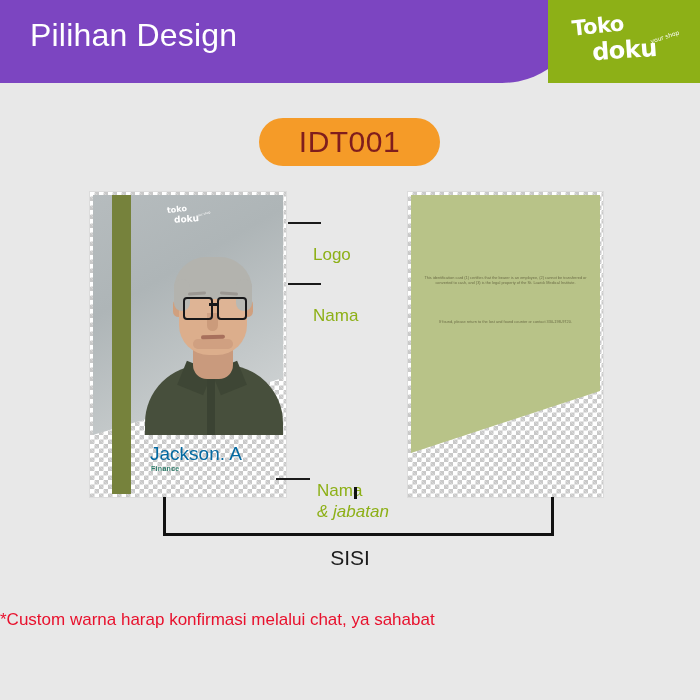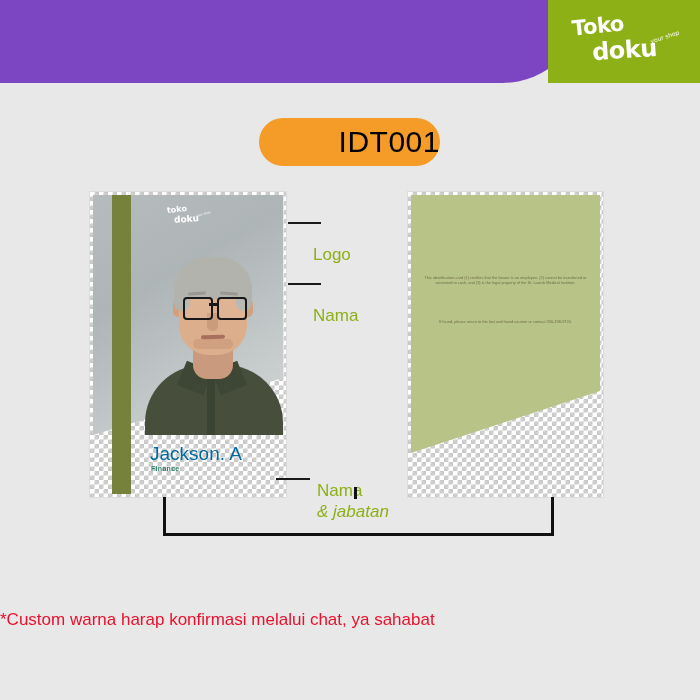--- a/index.html
+++ b/index.html
@@ -56,22 +56,22 @@
     font-family:"DejaVu Sans", sans-serif;
   }
 
   
   .badge{
     position:absolute;left:259px;top:118px;width:181px;height:48px;
     background:#f59b28;border-radius:24px;
   }
   .badge-text{
     position:absolute;left:0;top:0;width:181px;height:48px;
-    line-height:48px;text-align:right;
-    font-size:30px;color:#000000;letter-spacing:.5px;
+    line-height:48px;text-align:center;
+    font-size:30px;color:#7f1d1d;letter-spacing:.5px;
   }
 
   
   .card-left{
     position:absolute;left:90px;top:192px;width:196px;height:305px;
     background:#ffffff;
     box-shadow:0 0 0 1px #dcdcdc;
     overflow:hidden;
   }
   .card-right{
@@ -243,20 +243,21 @@
   }
 </style>
 </head>
 <body>
 
 <div class="root">
 
   <div class="header">
     <div class="header-purple"></div>
     <div class="header-green"></div>
+    <div class="header-title">Pilihan Design</div>
     <div class="brand">
       <div class="b1">Toko</div>
       <div class="b2">doku</div>
       <div class="b3">your shop</div>
     </div>
   </div>
 
   <div class="badge">
     <div class="badge-text">IDT001</div>
   </div>
@@ -313,17 +314,18 @@
   <div class="lbl" style="left:313px;top:273px;">Nama</div>
 
   <div class="leader" style="left:276px;top:478px;width:34px;"></div>
   <div class="lbl" style="left:317px;top:448px;">Nama</div>
   <div class="lbl" style="left:317px;top:469px;font-style:italic;">&amp; jabatan</div>
 
   <div class="bracket"></div>
   <div class="bracket-stem"></div>
 
   <div class="sisi">
+    <div>SISI</div>
   </div>
 
   <div class="note">*Custom warna harap konfirmasi melalui chat, ya sahabat</div>
 
 </div>
 
 </body></html>

